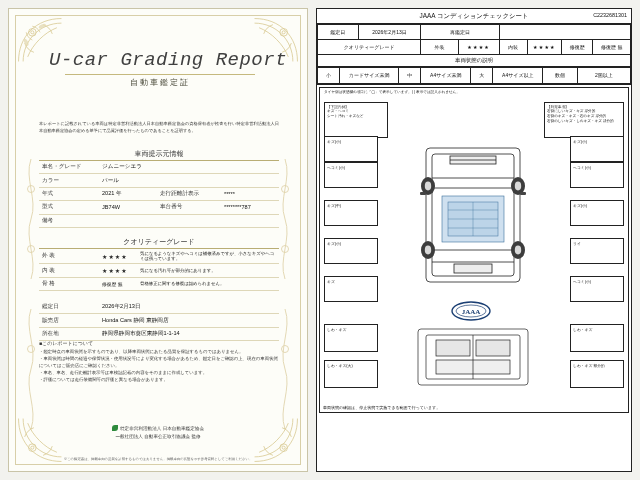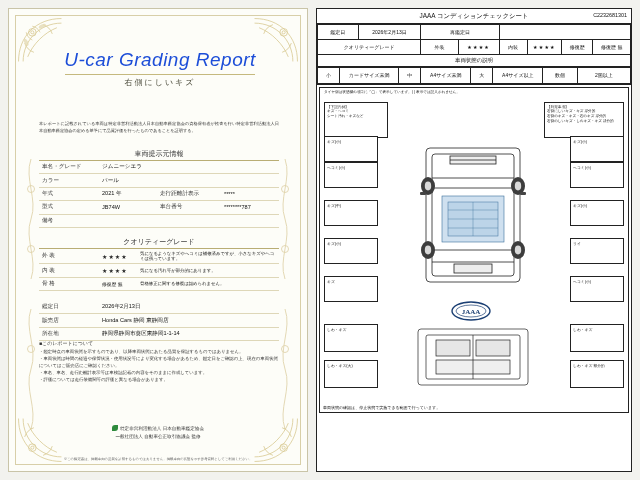--- a/index.html
+++ b/index.html
@@ -61,24 +61,24 @@
   .so-r2 { right: 9px; top: 300px; transform: scaleX(-1); }
 
   #title-block {
     position: absolute;
     left: 40px;
     top: 40px;
     width: 222px;
     text-align: center;
   }
   #title-main {
-    font-family: Liberation Sans, sans-serif;
+    font-family: Liberation Mono, monospace;
     font-style: italic;
     font-size: 19px;
-    color: #1d4ed8;
+    color: #404040;
     letter-spacing: 0.5px;
     white-space: nowrap;
   }
   #title-rule {
     margin: 3px auto 2px auto;
     width: 190px;
     height: 1px;
     background: #c5b97e;
   }
   #title-sub {
@@ -425,21 +425,21 @@
           <g fill="none" stroke="#cdb97a" stroke-width="0.9">
         <path d="M13 0 C6 20 20 40 13 60 C6 80 20 100 13 120"></path>
         <circle cx="13" cy="40" r="3.5"></circle>
       </g>
         </svg>
     </div>
 
     <div id="title-block">
       <div id="title-main">U-car Grading Report</div>
       <div id="title-rule"></div>
-      <div id="title-sub">右側にしいキズ</div>
+      <div id="title-sub">自動車鑑定証</div>
     </div>
 
     <div id="intro-text">本レポートに記載されている車両は特定非営利活動法人日本自動車鑑定協会の資格保有者が検査を行い特定非営利活動法人日本自動車鑑定協会の定める基準にて品質評価を行ったものであることを証明する。</div>
 
     <div id="sh-vehicle" class="sect-head">車両提示元情報</div>
 
     <table id="vehicle-table" class="kv-table">
       <tbody>
           <tr>
         <td class="kv-lbl">車名・グレード</td>

